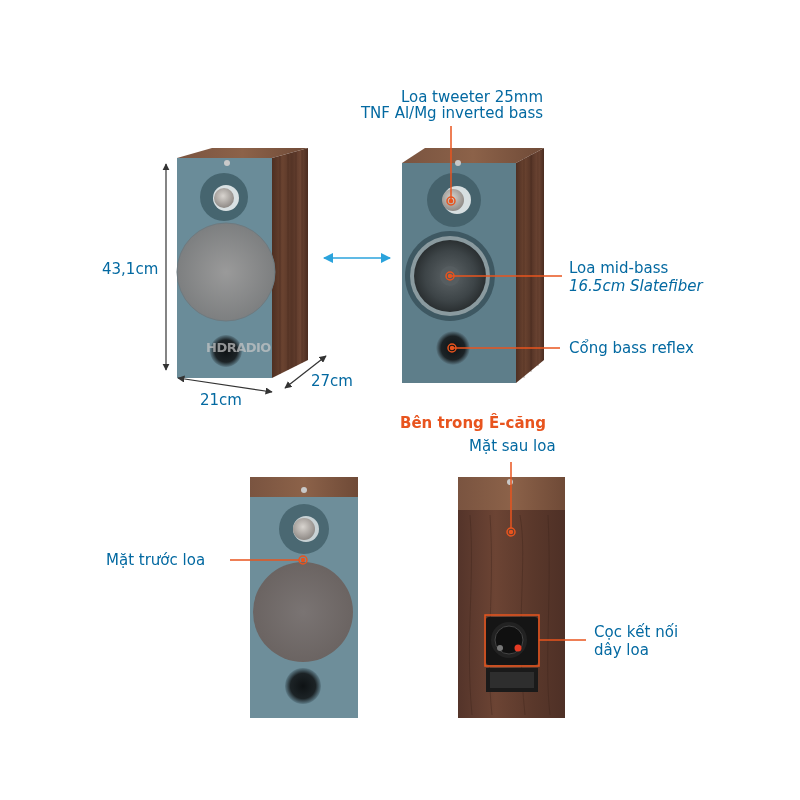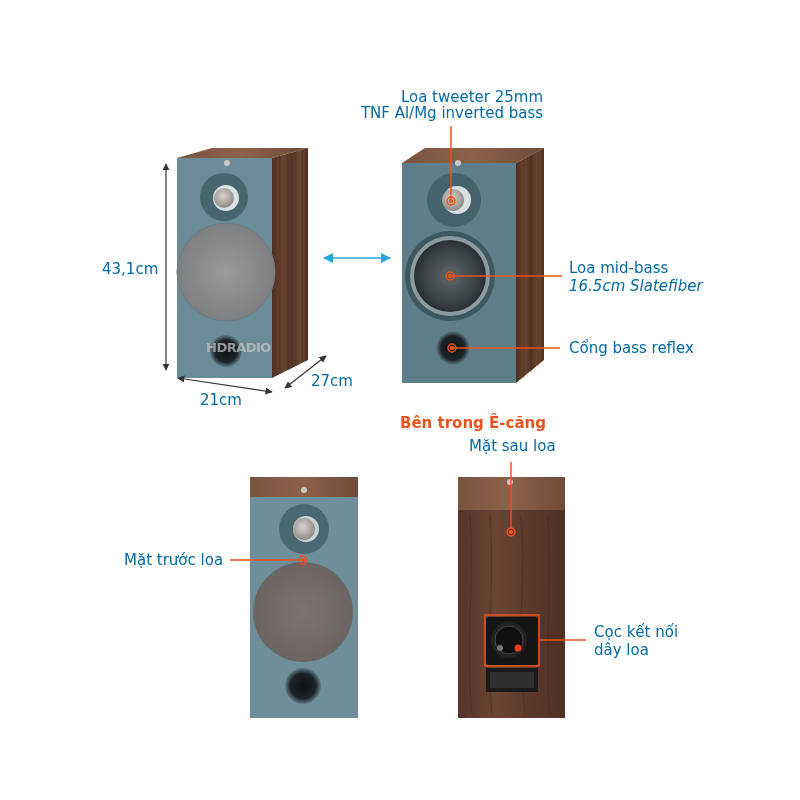--- a/index.html
+++ b/index.html
@@ -184,16 +184,16 @@
 
 <div class="lbl" style="left:569px;top:259px;">Loa mid-bass</div>
 <div class="lbl" style="left:569px;top:277px;font-style:italic;">16.5cm Slatefiber</div>
 
 <div class="lbl" style="left:569px;top:339px;">Cổng bass reflex</div>
 
 <div class="lbl orange" style="left:400px;top:398px;margin-top:16px;">Bên trong Ê-căng</div>
 
 <div class="lbl" style="left:469px;top:437px;">Mặt sau loa</div>
 
-<div class="lbl" style="left:124px;top:551px;text-align:right;">Mặt trước loa</div>
+<div class="lbl" style="left:106px;top:551px;text-align:right;">Mặt trước loa</div>
 
 <div class="lbl" style="left:594px;top:623px;">Cọc kết nối</div>
 <div class="lbl" style="left:594px;top:641px;">dây loa</div>
 
 </body></html>

